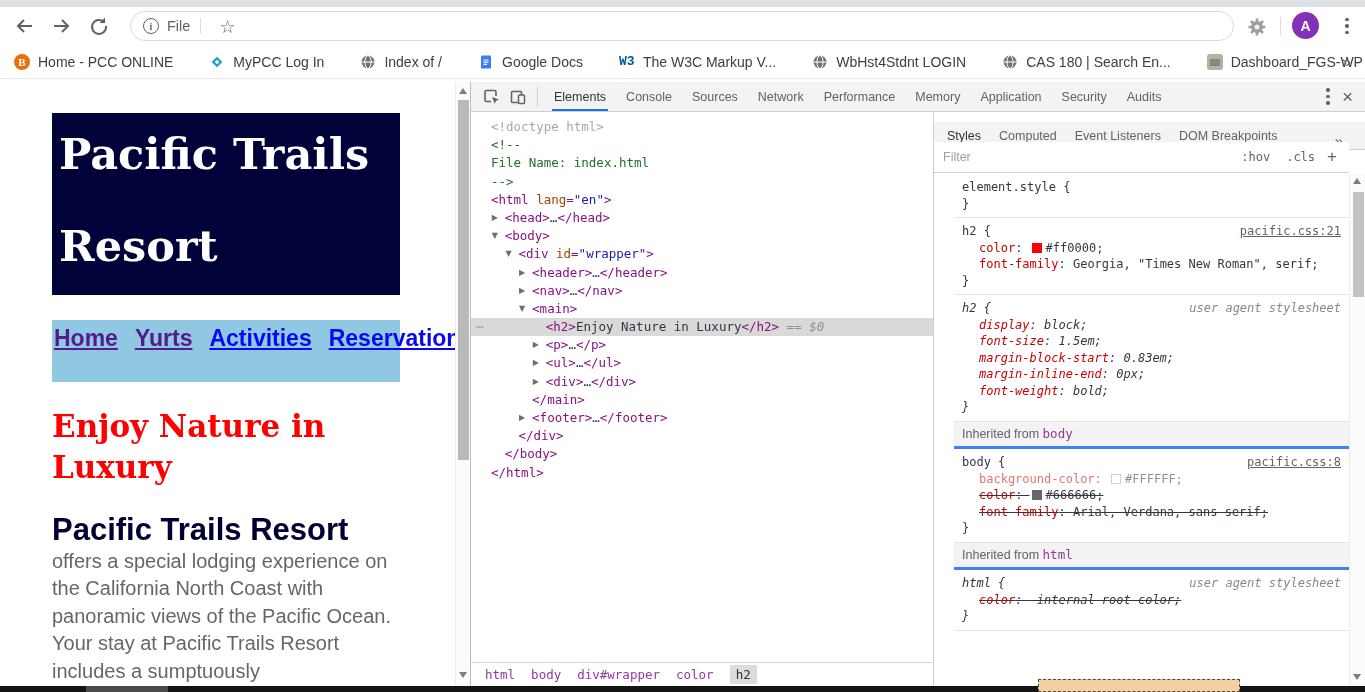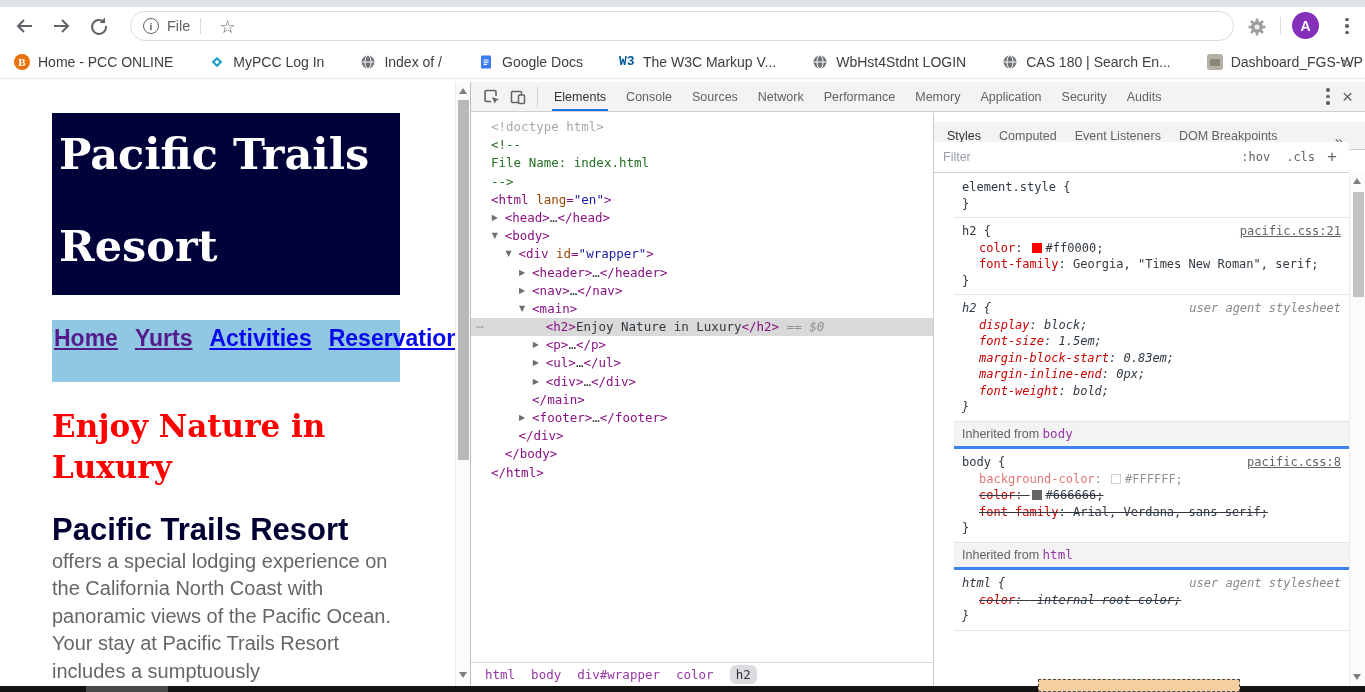--- a/index.html
+++ b/index.html
@@ -66,21 +66,21 @@
   .dom-line { position:relative; height:18.2px; line-height:18.2px; white-space:pre; }
   .dom-line.selected { background:#d9d9d9; }
   .dom-arrow { position:absolute; font-family:"DejaVu Sans",sans-serif; font-size:8px; color:#6e6e6e; top:0; }
   .dom-ell { position:absolute; left:5px; color:#9aa0a6; letter-spacing:1px; }
   .c-gray { color:#a8a8a8; } .c-comment { color:#236e25; } .c-tag { color:#881280; }
   .c-attr { color:#994500; } .c-val { color:#1a1aa6; } .c-text { color:#303942; }
   .c-meta { color:#8f8f8f; font-style:italic; }
 
   .dt-breadcrumb { position:absolute; left:0; bottom:0; width:462px; height:24px; background:#fff; border-top:1px solid #d6d6d6; display:flex; align-items:center; padding-left:14px; font-family:"DejaVu Sans Mono",monospace; font-size:12.5px; }
   .crumb { color:#9437a3; margin-right:16px; }
-  .crumb.active { color:#333; background:#dadce0; padding:2px 6px; margin-right:10px; border-radius:6px; }
+  .crumb.active { color:#333; background:#dadce0; padding:2px 6px; margin-right:10px; border-radius:1px; }
 
   
   .styles-pane { position:absolute; left:462px; top:31px; right:0; bottom:0; border-left:1px solid #cfcfcf; background:#fff; }
   .sp-tabbar { position:absolute; left:0; top:9px; right:0; height:28px; background:#f3f3f3; border-bottom:1px solid #cfcfcf; display:flex; align-items:flex-end; padding-left:4px; }
   .sp-tab { padding:0 9px; height:27px; display:flex; align-items:center; font-size:12.5px; color:#5f6368; position:relative; white-space:nowrap; }
   .sp-tab.active { color:#333; }
   .sp-tab.active:after { content:""; position:absolute; left:7px; right:7px; bottom:0; height:2px; background:#1a73e8; }
   .sp-more { margin-left:auto; color:#5f6368; font-size:15px; padding-right:22px; }
   .sp-filter { position:absolute; left:0; top:29px; right:16px; height:31px; background:#fff; border-bottom:1px solid #cfcfcf; display:flex; align-items:center; }
   .filter-input { flex:1; color:#9aa0a6; font-size:12.5px; padding-left:9px; }

